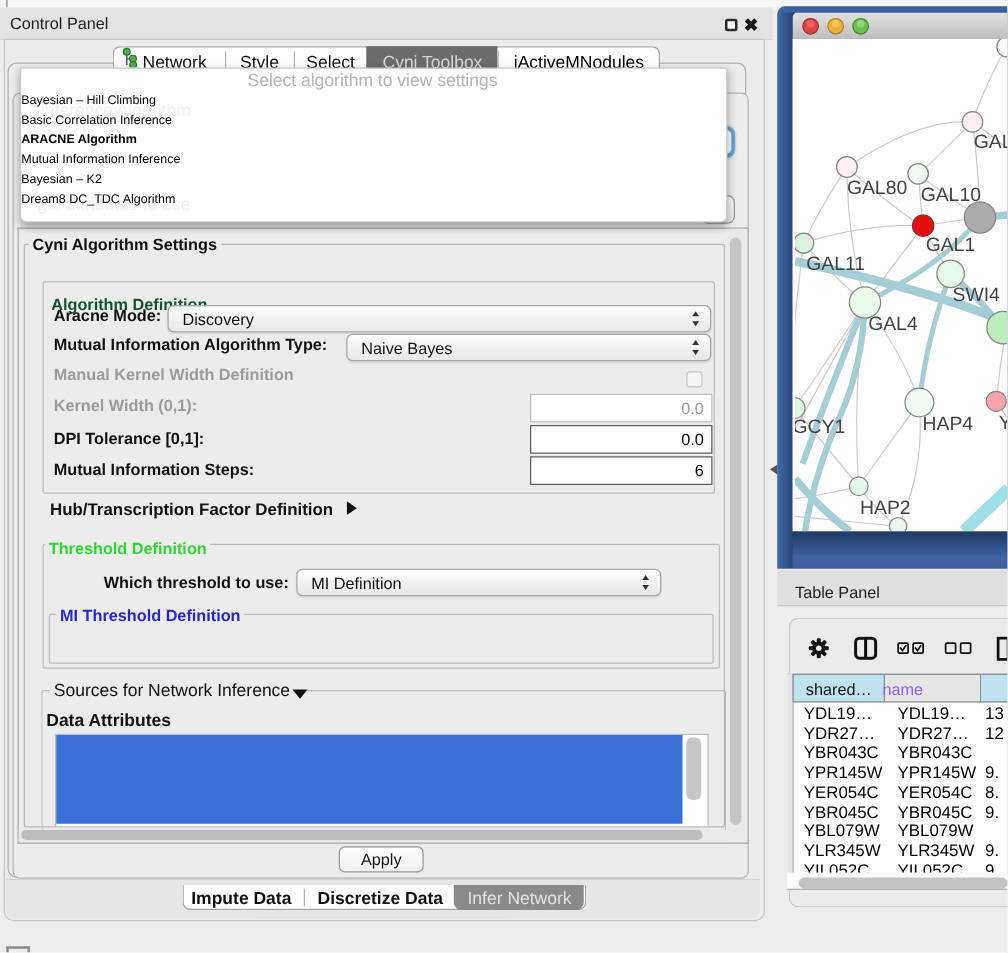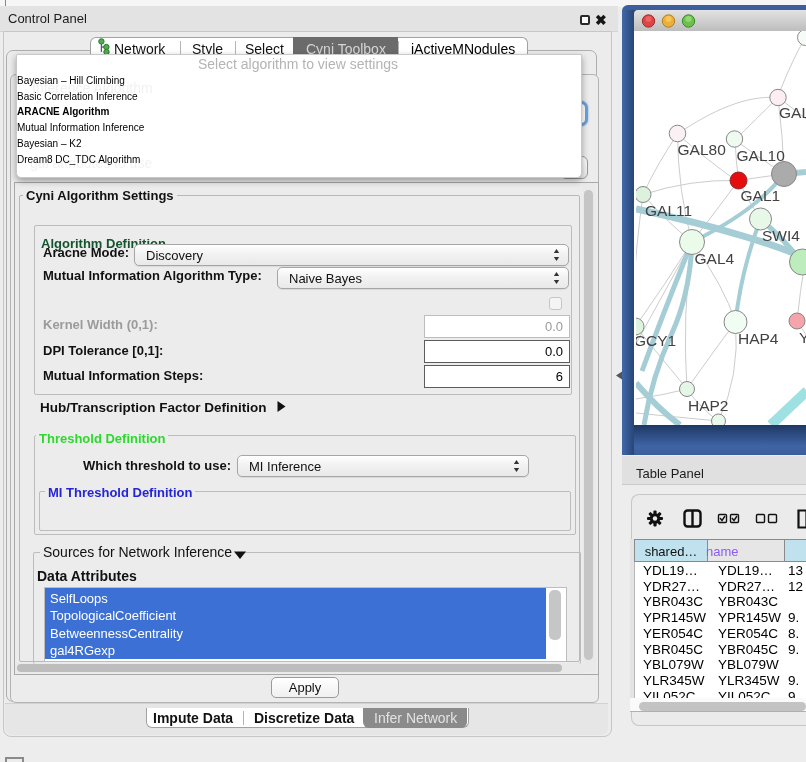--- a/index.html
+++ b/index.html
@@ -76,20 +76,21 @@
 
   <div class="lbl abs" style="left:43px;top:268px;">Mutual Information Algorithm Type:</div>
   <div class="combo" style="left:277px;top:267px;width:290px;height:20px;">
     <span class="ctext">Naive Bayes</span>
     <svg class="spin" viewBox="0 0 7 12">
         <path d="M3.5 0 L6.2 4 L0.8 4 Z" fill="#333"></path>
         <path d="M3.5 12 L6.2 8 L0.8 8 Z" fill="#333"></path>
       </svg>
   </div>
 
+  <div class="lbl dis abs" style="left:43px;top:292px;">Manual Kernel Width Definition</div>
   <div class="abs" style="left:549px;top:297px;width:11px;height:11px;background:#f4f4f4;border:1px solid #c6c6c6;border-radius:3px;"></div>
 
   <div class="lbl dis abs" style="left:43px;top:317px;">Kernel Width (0,1):</div>
   <div class="field dis" style="left:424px;top:315px;width:138px;height:21px;border:1px solid #bdbdbd;line-height:21px;padding-right:6px;color:#9b9b9b;">0.0</div>
 
   <div class="lbl abs" style="left:43px;top:343px;">DPI Tolerance [0,1]:</div>
   <div class="field" style="left:424px;top:340px;width:138px;height:21px;border:1px solid #5c5c5c;line-height:21px;padding-right:6px;color:#000;">0.0</div>
 
   <div class="lbl abs" style="left:43px;top:368px;">Mutual Information Steps:</div>
   <div class="field" style="left:424px;top:365px;width:138px;height:21px;border:1px solid #5c5c5c;line-height:21px;padding-right:6px;color:#000;">6</div>
@@ -97,42 +98,41 @@
   <div class="lbl abs" style="left:40px;top:400px;font-size:13.5px;">Hub/Transcription Factor Definition</div>
   <svg class="abs" style="left:276px;top:400px;" width="11" height="13" viewBox="0 0 11 13">
       <path d="M1.5 1 L9.5 6.5 L1.5 12 Z" fill="#111"></path>
     </svg>
 
   <div class="gbox" style="left:34px;top:435px;width:540px;height:98px;"></div>
   <div class="grouptitle" style="left:36px;top:432px;color:#2ed82e;">Threshold Definition</div>
 
   <div class="lbl abs" style="left:83px;top:458px;">Which threshold to use:</div>
   <div class="combo" style="left:237px;top:455px;width:290px;height:20px;">
-    <span class="ctext">MI Inference</span>
+    <span class="ctext">MI Definition</span>
     <svg class="spin" viewBox="0 0 7 12">
         <path d="M3.5 0 L6.2 4 L0.8 4 Z" fill="#333"></path>
         <path d="M3.5 12 L6.2 8 L0.8 8 Z" fill="#333"></path>
       </svg>
   </div>
 
   <div class="gbox" style="left:39px;top:491px;width:530px;height:38px;"></div>
   <div class="grouptitle" style="left:45px;top:486px;color:#2525d6;">MI Threshold Definition</div>
 
 
   <div class="gbox" style="left:33px;top:552px;width:546px;height:111px;border-bottom:none;"></div>
   <div class="grouptitle" style="left:40px;top:546px;font-weight:normal;font-size:14px;color:#111;">Sources for Network Inference</div>
   <svg class="abs" style="left:233px;top:550px;" width="14" height="10" viewBox="0 0 13 10">
       <path d="M0.5 1.5 L12.5 1.5 L6.5 9 Z" fill="#111"></path>
     </svg>
 
   <div class="lbl abs" style="left:37px;top:568px;font-size:14px;">Data Attributes</div>
 
   <div class="abs" style="left:44px;top:587px;width:521px;height:73px;background:#ffffff;border:1px solid #bdbdbd;"></div>
   <div class="abs" style="left:45px;top:588px;width:501px;height:71px;background:#3c70d5;"></div>
-  <div class="abs" style="left:50px;top:590px;font-size:13px;line-height:17.4px;color:#ffffff;">SelfLoops<br>TopologicalCoefficient<br>BetweennessCentrality<br>gal4RGexp</div>
   <div class="abs" style="left:549px;top:590px;width:12px;height:50px;background:#c6c6c6;border-radius:5px;"></div>
 
   <div class="abs" style="left:271px;top:677px;width:66px;height:19px;background:linear-gradient(#ffffff,#f0f0f0);border:1px solid #9a9a9a;border-radius:5px;text-align:center;font-size:13px;line-height:19px;color:#111;">Apply</div>
 
   <div class="abs" style="left:5px;top:703px;width:603px;height:31px;background:#e6e6e6;border-top:1px solid #d2d2d2;border-radius:0 0 7px 7px;"></div>
   <div class="abs" style="left:146px;top:708px;width:321px;height:19px;background:#ffffff;border:1px solid #a2a2a2;border-top:none;border-radius:0 0 6px 6px;"></div>
   <div class="abs" style="left:243px;top:711px;width:1px;height:14px;background:#b5b5b5;"></div>
   <div class="abs" style="left:363px;top:708px;width:104px;height:20px;background:#8a8a8a;border-radius:0 0 6px 6px;"></div>
   <div class="abs" style="left:153px;top:710px;font-size:14px;font-weight:bold;color:#111;">Impute Data</div>
   <div class="abs" style="left:254px;top:710px;font-size:14px;font-weight:bold;color:#111;">Discretize Data</div>

